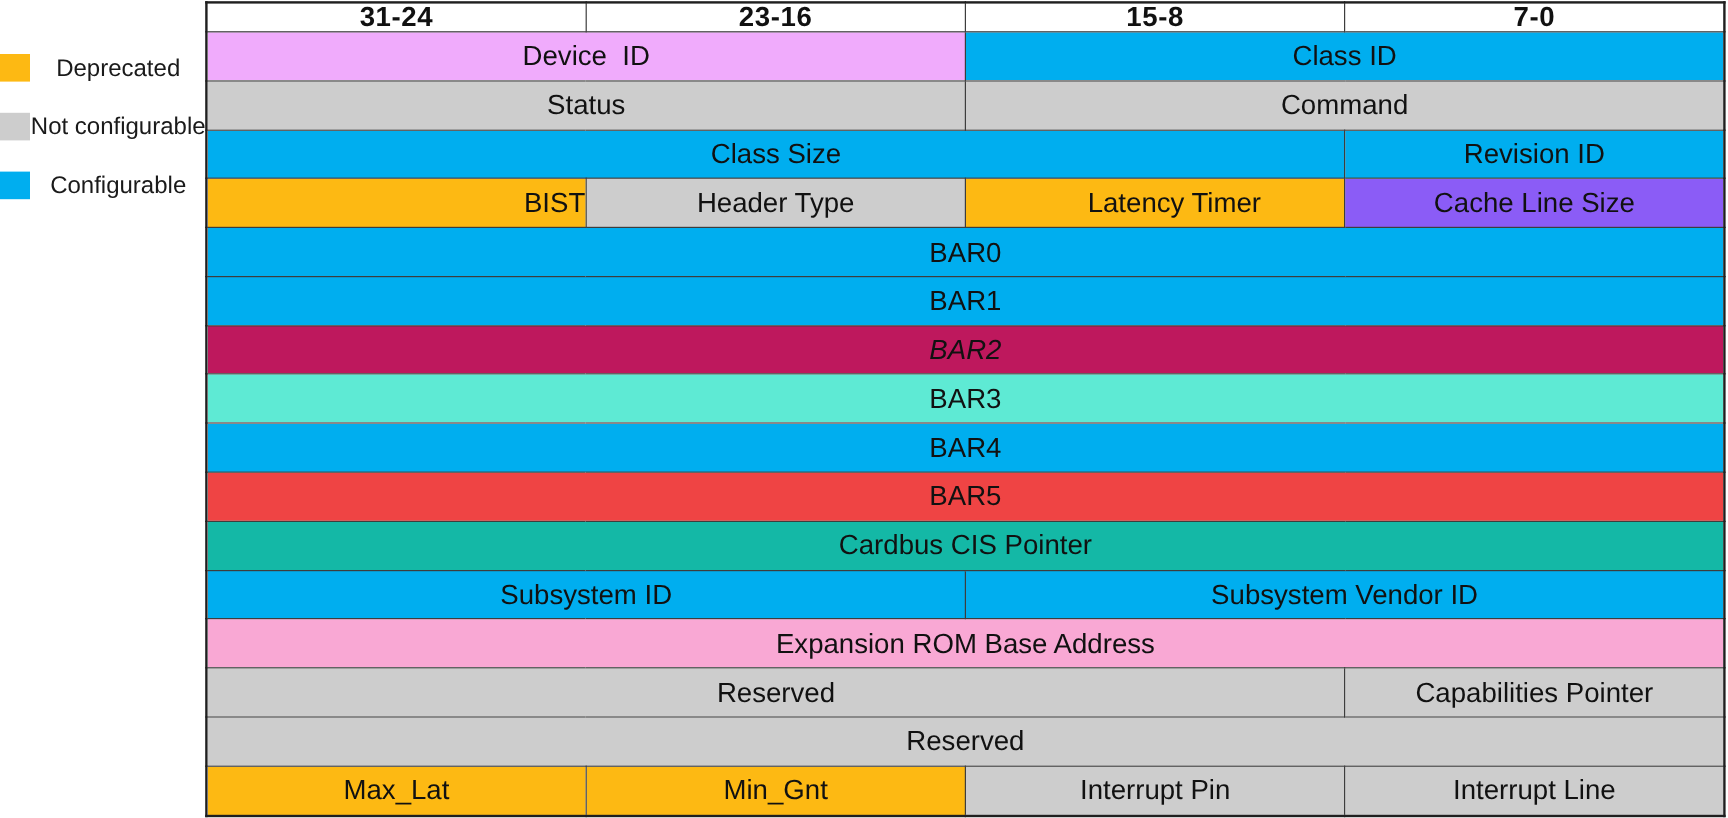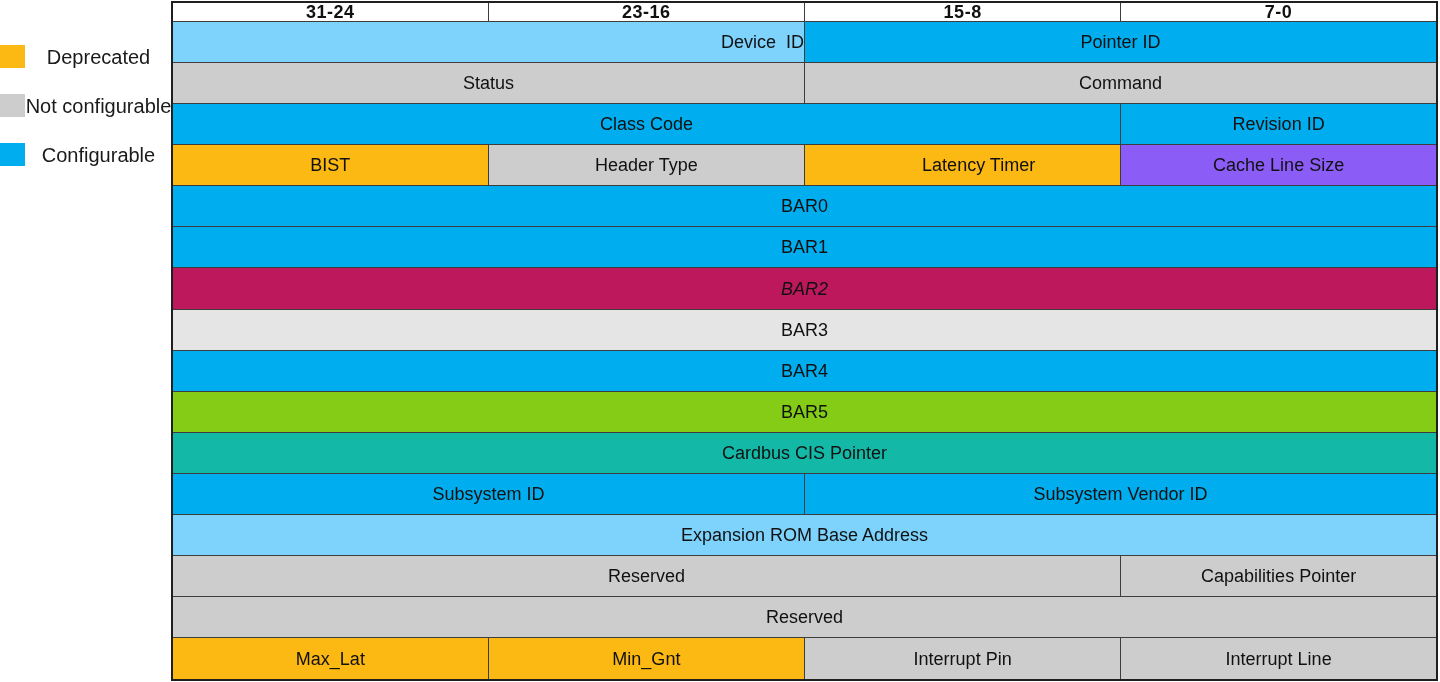--- a/index.html
+++ b/index.html
@@ -46,21 +46,21 @@
     width: 1267px;
     height: 680px;
     border-collapse: collapse;
     table-layout: fixed;
     border: 2px solid #1f1f1f;
   }
   table.grid td {
     border: 1.5px solid #3d3d3d;
     text-align: center;
     vertical-align: middle;
-    font-size: 18px;
+    font-size: 23px;
     color: #111111;
     padding: 0;
     white-space: pre;
     overflow: hidden;
     line-height: 1;
   }
   table.grid thead td {
     background: #ffffff;
     font-weight: bold;
     letter-spacing: 0.5px;
@@ -88,64 +88,64 @@
     <thead id="thead">
         <tr>
           <td>31-24</td>
           <td>23-16</td>
           <td>15-8</td>
           <td>7-0</td>
         </tr>
       </thead>
     <tbody id="tbody">
         <tr>
-          <td colspan="2" style="background: #7dd3fc; text-align: right;">Device  ID</td>
-          <td colspan="2" style="background: rgb(0, 174, 239);">Pointer ID</td>
+          <td colspan="2" style="background: #f0abfc;">Device  ID</td>
+          <td colspan="2" style="background: rgb(0, 174, 239);">Class ID</td>
         </tr>
         <tr>
           <td colspan="2" style="background: rgb(205, 205, 205);">Status</td>
           <td colspan="2" style="background: rgb(205, 205, 205);">Command</td>
         </tr>
         <tr>
-          <td colspan="3" style="background: rgb(0, 174, 239);">Class Code</td>
+          <td colspan="3" style="background: rgb(0, 174, 239);">Class Size</td>
           <td colspan="1" style="background: rgb(0, 174, 239);">Revision ID</td>
         </tr>
         <tr>
-          <td colspan="1" style="background: rgb(253, 185, 19);">BIST</td>
+          <td colspan="1" style="background: rgb(253, 185, 19); text-align: right;">BIST</td>
           <td colspan="1" style="background: rgb(205, 205, 205);">Header Type</td>
           <td colspan="1" style="background: rgb(253, 185, 19); padding-left: 32px;">Latency Timer</td>
           <td colspan="1" style="background: #8b5cf6;">Cache Line Size</td>
         </tr>
         <tr>
           <td colspan="4" style="background: rgb(0, 174, 239);">BAR0</td>
         </tr>
         <tr>
           <td colspan="4" style="background: rgb(0, 174, 239);">BAR1</td>
         </tr>
         <tr>
           <td colspan="4" style="background: #be185d; font-style: italic;">BAR2</td>
         </tr>
         <tr>
-          <td colspan="4" style="background: #e5e5e5;">BAR3</td>
+          <td colspan="4" style="background: #5eead4;">BAR3</td>
         </tr>
         <tr>
           <td colspan="4" style="background: rgb(0, 174, 239);">BAR4</td>
         </tr>
         <tr>
-          <td colspan="4" style="background: #84cc16; margin-left: 28px;">BAR5</td>
+          <td colspan="4" style="background: #ef4444; margin-left: 28px;">BAR5</td>
         </tr>
         <tr>
           <td colspan="4" style="background: #14b8a6; text-align: center;">Cardbus CIS Pointer</td>
         </tr>
         <tr>
           <td colspan="2" style="background: rgb(0, 174, 239);">Subsystem ID</td>
           <td colspan="2" style="background: rgb(0, 174, 239);">Subsystem Vendor ID</td>
         </tr>
         <tr>
-          <td colspan="4" style="background: #7dd3fc;">Expansion ROM Base Address</td>
+          <td colspan="4" style="background: #f9a8d4;">Expansion ROM Base Address</td>
         </tr>
         <tr>
           <td colspan="3" style="background: rgb(205, 205, 205);">Reserved</td>
           <td colspan="1" style="background: rgb(205, 205, 205);">Capabilities Pointer</td>
         </tr>
         <tr>
           <td colspan="4" style="background: rgb(205, 205, 205);">Reserved</td>
         </tr>
         <tr>
           <td colspan="1" style="background: rgb(253, 185, 19);">Max_Lat</td>

